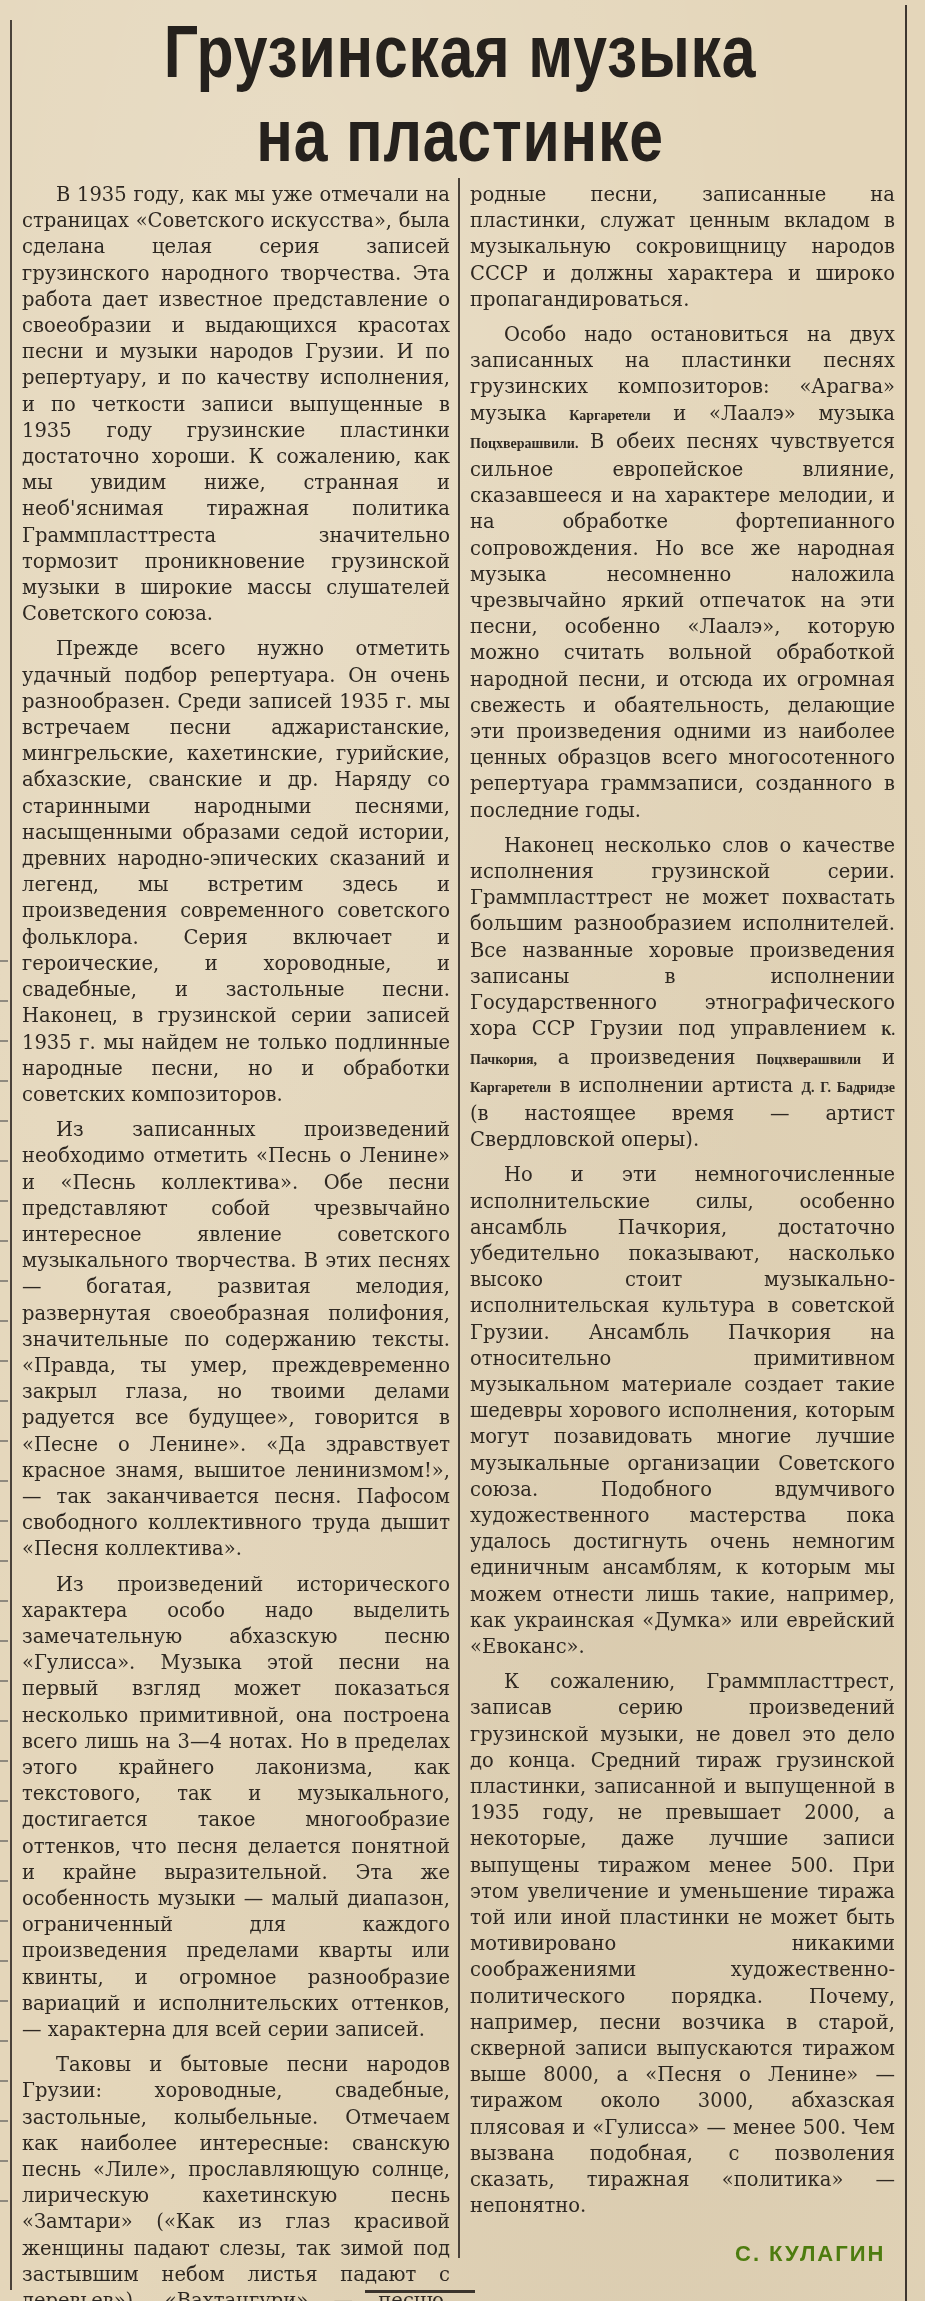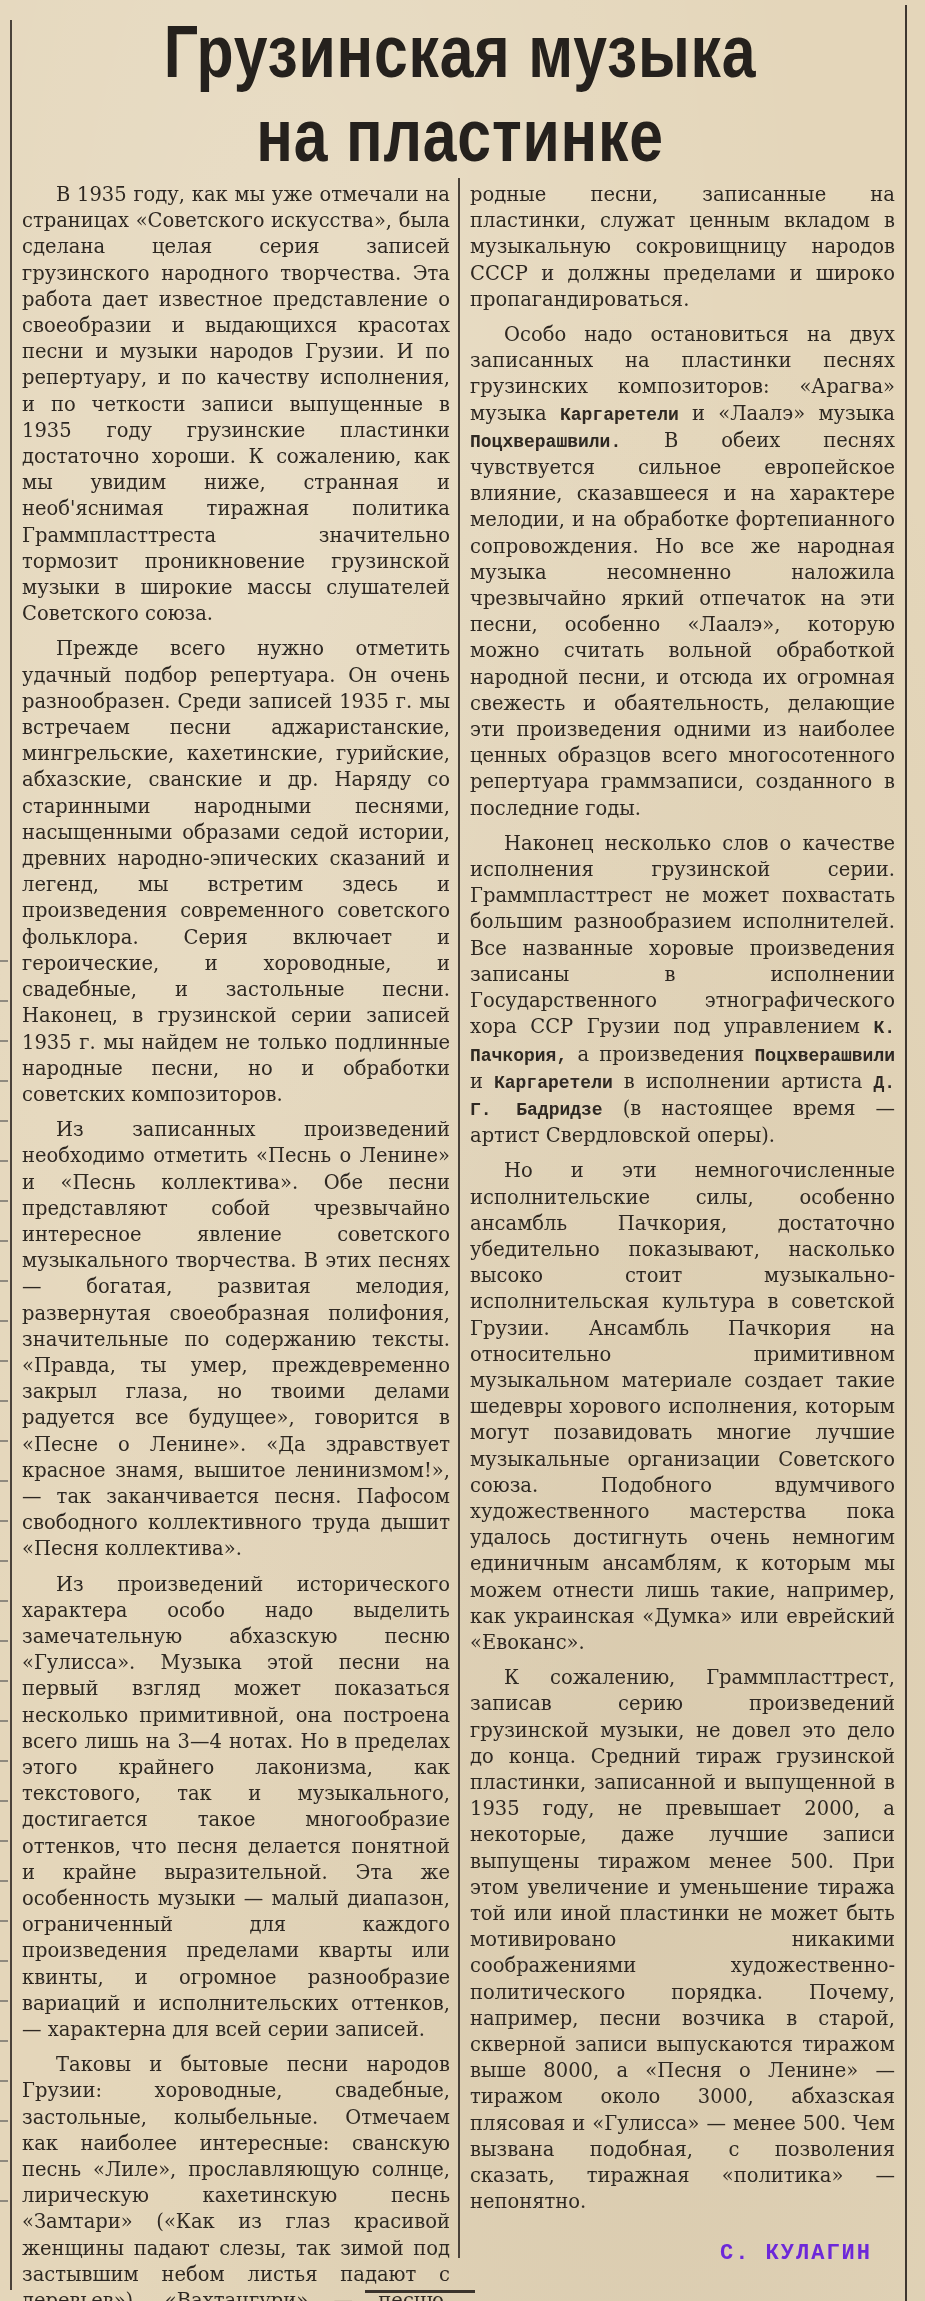--- a/index.html
+++ b/index.html
@@ -55,29 +55,29 @@
     line-height: 26.2px;
     text-align: justify;
     hyphens: manual;
     color: #2e2822;
   }
   .col-left { left: 22px; width: 428px; }
   .col-right { left: 470px; width: 425px; }
   .col p { margin: 0 0 9px 0; text-indent: 34px; }
   .col p.cont { text-indent: 0; }
   .name {
-    font-family: Liberation Mono, monospace;
+    font-family: Liberation Serif, serif;
     font-weight: bold;
-    font-size: 18px;
+    font-size: 14px;
   }
   .signature {
-    position: absolute; left: 720px; top: 2241px;
-    font-family: Liberation Mono, monospace;
+    position: absolute; left: 735px; top: 2241px;
+    font-family: Liberation Sans, sans-serif;
     font-weight: bold; font-size: 22px; letter-spacing: 2px;
-    color: #6d28d9;
+    color: #4d7c0f;
   }
   .end-rule {
     position: absolute; left: 365px; top: 2290px; width: 110px; height: 3px;
     background: #3a332c;
   }
 </style>
 </head>
 <body>
 
 <div class="paper"></div>
@@ -93,21 +93,21 @@
 
 <div class="col col-left">
   <p>В 1935 году, как мы уже отмечали на страницах «Советского искусства», была сделана целая серия записей грузинского народного творчества. Эта работа дает известное представление о своеобразии и выдающихся красотах песни и музыки народов Грузии. И по репертуару, и по качеству исполнения, и по четкости записи выпущенные в 1935 году грузинские пластинки достаточно хороши. К сожалению, как мы увидим ниже, странная и необ'яснимая тиражная политика Граммпласттреста значительно тормозит проникновение грузинской музыки в широкие массы слушателей Советского союза.</p>
   <p>Прежде всего нужно отметить удачный подбор репертуара. Он очень разнообразен. Среди записей 1935 г. мы встречаем песни аджаристанские, мингрельские, кахетинские, гурийские, абхазские, сванские и др. Наряду со старинными народными песнями, насыщенными образами седой истории, древних народно-эпических сказаний и легенд, мы встретим здесь и произведения современного советского фольклора. Серия включает и героические, и хороводные, и свадебные, и застольные песни. Наконец, в грузинской серии записей 1935 г. мы найдем не только подлинные народные песни, но и обработки советских композиторов.</p>
   <p>Из записанных произведений необходимо отметить «Песнь о Ленине» и «Песнь коллектива». Обе песни представляют собой чрезвычайно интересное явление советского музыкального творчества. В этих песнях — богатая, развитая мелодия, развернутая своеобразная полифония, значительные по содержанию тексты. «Правда, ты умер, преждевременно закрыл глаза, но твоими делами радуется все будущее», говорится в «Песне о Ленине». «Да здравствует красное знамя, вышитое ленинизмом!», — так заканчивается песня. Пафосом свободного коллективного труда дышит «Песня коллектива».</p>
   <p>Из произведений исторического характера особо надо выделить замечательную абхазскую песню «Гулисса». Музыка этой песни на первый взгляд может показаться несколько примитивной, она построена всего лишь на 3—4 нотах. Но в пределах этого крайнего лаконизма, как текстового, так и музыкального, достигается такое многообразие оттенков, что песня делается понятной и крайне выразительной. Эта же особенность музыки — малый диапазон, ограниченный для каждого произведения пределами кварты или квинты, и огромное разнообразие вариаций и исполнительских оттенков, — характерна для всей серии записей.</p>
   <p>Таковы и бытовые песни народов Грузии: хороводные, свадебные, застольные, колыбельные. Отмечаем как наиболее интересные: сванскую песнь «Лиле», прославляющую солнце, лирическую кахетинскую песнь «Замтари» («Как из глаз красивой женщины падают слезы, так зимой под застывшим небом листья падают с деревьев»), «Вахтангури» — песню, исполненную хором почти без слов. В этой песне очень интересная игра подголосков. Затем отметим мингрельскую «Колыбельную» и «Плясовую», любовную песню «Маха», арбная (песня водителя арбы) ,песня «Чела», рачинская «Застольная песня», аджаристанская «Свадебная». мингрельская плясовая «Войса». Но и другие, не названные нами грузинские на-</p>
 </div>
 
 <div class="col col-right">
-  <p class="cont">родные песни, записанные на пластинки, служат ценным вкладом в музыкальную сокровищницу народов СССР и должны пределами и широко пропагандироваться.</p>
+  <p class="cont">родные песни, записанные на пластинки, служат ценным вкладом в музыкальную сокровищницу народов СССР и должны характера и широко пропагандироваться.</p>
   <p><span>Особо надо остановиться на двух записанных на пластинки песнях грузинских композиторов: «Арагва» музыка </span><span class="name">Каргаретели</span><span> и «Лаалэ» музыка </span><span class="name">Поцхверашвили.</span><span> В обеих песнях чувствуется сильное европейское влияние, сказавшееся и на характере мелодии, и на обработке фортепианного сопровождения. Но все же народная музыка несомненно наложила чрезвычайно яркий отпечаток на эти песни, особенно «Лаалэ», которую можно считать вольной обработкой народной песни, и отсюда их огромная свежесть и обаятельность, делающие эти произведения одними из наиболее ценных образцов всего многосотенного репертуара граммзаписи, созданного в последние годы.</span></p>
   <p><span>Наконец несколько слов о качестве исполнения грузинской серии. Граммпласттрест не может похвастать большим разнообразием исполнителей. Все названные хоровые произведения записаны в исполнении Государственного этнографического хора ССР Грузии под управлением </span><span class="name">К. Пачкория,</span><span> а произведения </span><span class="name">Поцхверашвили</span><span> и </span><span class="name">Каргаретели</span><span> в исполнении артиста </span><span class="name">Д. Г. Бадридзе</span><span> (в настоящее время — артист Свердловской оперы).</span></p>
   <p>Но и эти немногочисленные исполнительские силы, особенно ансамбль Пачкория, достаточно убедительно показывают, насколько высоко стоит музыкально-исполнительская культура в советской Грузии. Ансамбль Пачкория на относительно примитивном музыкальном материале создает такие шедевры хорового исполнения, которым могут позавидовать многие лучшие музыкальные организации Советского союза. Подобного вдумчивого художественного мастерства пока удалось достигнуть очень немногим единичным ансамблям, к которым мы можем отнести лишь такие, например, как украинская «Думка» или еврейский «Евоканс».</p>
   <p>К сожалению, Граммпласттрест, записав серию произведений грузинской музыки, не довел это дело до конца. Средний тираж грузинской пластинки, записанной и выпущенной в 1935 году, не превышает 2000, а некоторые, даже лучшие записи выпущены тиражом менее 500. При этом увеличение и уменьшение тиража той или иной пластинки не может быть мотивировано никакими соображениями художественно-политического порядка. Почему, например, песни возчика в старой, скверной записи выпускаются тиражом выше 8000, а «Песня о Ленине» — тиражом около 3000, абхазская плясовая и «Гулисса» — менее 500. Чем вызвана подобная, с позволения сказать, тиражная «политика» — непонятно.</p>
 
 </div>
 
 <div class="signature">С. КУЛАГИН</div>
 <div class="end-rule"></div>
 

